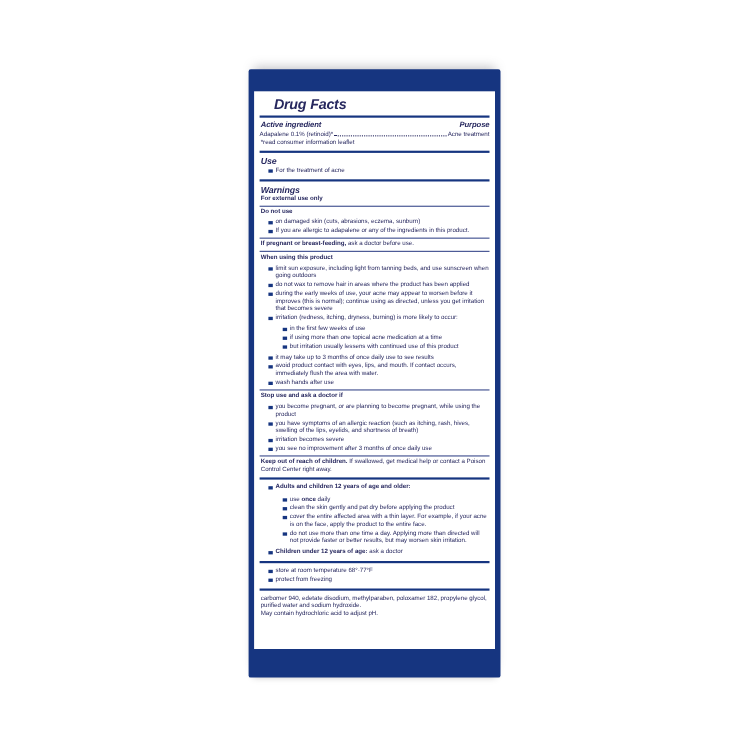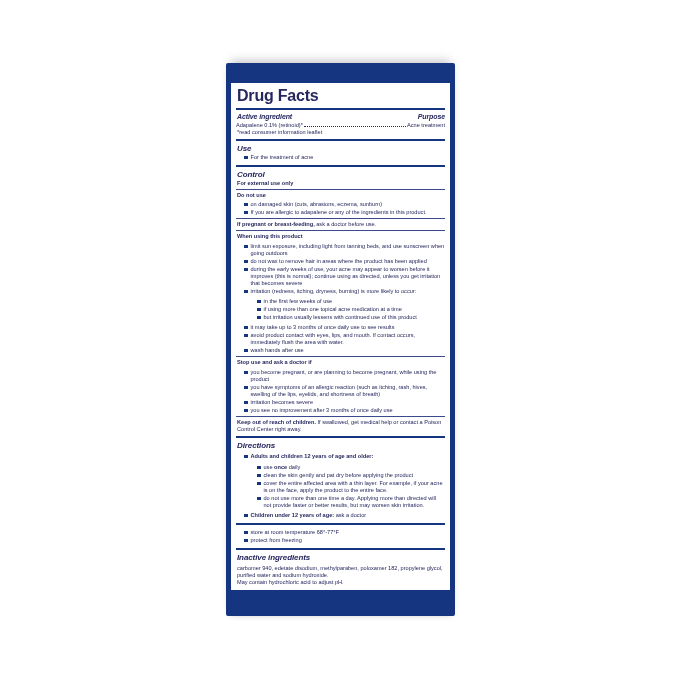--- a/index.html
+++ b/index.html
@@ -13,22 +13,23 @@
     background:#163580;border-radius:2px;
     box-shadow:0 -7px 9px -5px rgba(120,120,130,.45), 0 3px 6px -4px rgba(0,0,0,.25);
     box-sizing:border-box;
     padding:20px 5px 26px 5px;
   }
   .panel{
     background:#ffffff;height:507px;box-sizing:border-box;
     padding:3px 5px 0 5px;overflow:hidden;color:#26275e;
   }
   .title{
-    font-size:16px;font-weight:bold;letter-spacing:-0.2px;
+    font-size:13px;font-weight:bold;font-style:italic;letter-spacing:-0.2px;
     padding:1px 0 2px 1px;
+    margin-left:12px;
   }
   .thick-rule{height:2px;background:#163580;margin:1px 0 2px 0;}
   .hairline{height:1px;background:#3a4a8c;margin:2px 0;}
   .sec-head{
     font-size:8px;font-weight:bold;font-style:italic;letter-spacing:-0.1px;
     padding:1px 0 1px 1px;
   }
   .row{display:flex;justify-content:space-between;align-items:baseline;}
   .small{font-size:5.6px;line-height:7px;}
   .bold{font-weight:bold;}
@@ -69,21 +70,21 @@
     <div class="thick-rule"></div>
 
     <div class="sec-head">Use</div>
     <div class="bullet indent1">
       <span class="sq"></span>
       <span>For the treatment of acne</span>
     </div>
     <div class="gap2"></div>
     <div class="thick-rule"></div>
 
-    <div class="sec-head">Control</div>
+    <div class="sec-head">Warnings</div>
     <div class="small bold" style="padding-left:1px">For external use only</div>
     <div class="hairline"></div>
 
     <div class="sub-head">Do not use</div>
     <div class="gap2"></div>
     <div class="bullet indent1">
       <span class="sq"></span>
       <span>on damaged skin (cuts, abrasions, eczema, sunburn)</span>
     </div>
     <div class="bullet indent1">
@@ -162,21 +163,20 @@
       <span>you see no improvement after 3 months of once daily use</span>
     </div>
     <div class="hairline"></div>
 
     <div class="para">
       <span class="bold">Keep out of reach of children.</span><span>  If swallowed, get medical help or contact a Poison Control Center right away.</span>
     </div>
     <div class="gap2"></div>
     <div class="thick-rule"></div>
 
-    <div class="sec-head">Directions</div>
     <div class="gap2"></div>
     <div class="bullet indent1 bold">
       <span class="sq"></span>
       <span>Adults and children 12 years of age and older:</span>
     </div>
     <div class="gap3"></div>
     <div class="bullet indent2">
       <span class="sq"></span>
       <span><span>use </span><span class="bold">once</span><span> daily</span></span>
     </div>
@@ -205,19 +205,18 @@
       <span class="sq"></span>
       <span>store at room temperature 68°-77°F</span>
     </div>
     <div class="bullet indent1">
       <span class="sq"></span>
       <span>protect from freezing</span>
     </div>
     <div class="gap2"></div>
     <div class="thick-rule"></div>
 
-    <div class="sec-head">Inactive ingredients</div>
     <div class="gap2"></div>
     <div class="para">carbomer 940, edetate disodium, methylparaben, poloxamer 182, propylene glycol, purified water and sodium hydroxide.</div>
     <div class="para">May contain hydrochloric acid to adjust pH.</div>
 
   </div>
 </div>
 
 </body></html>

